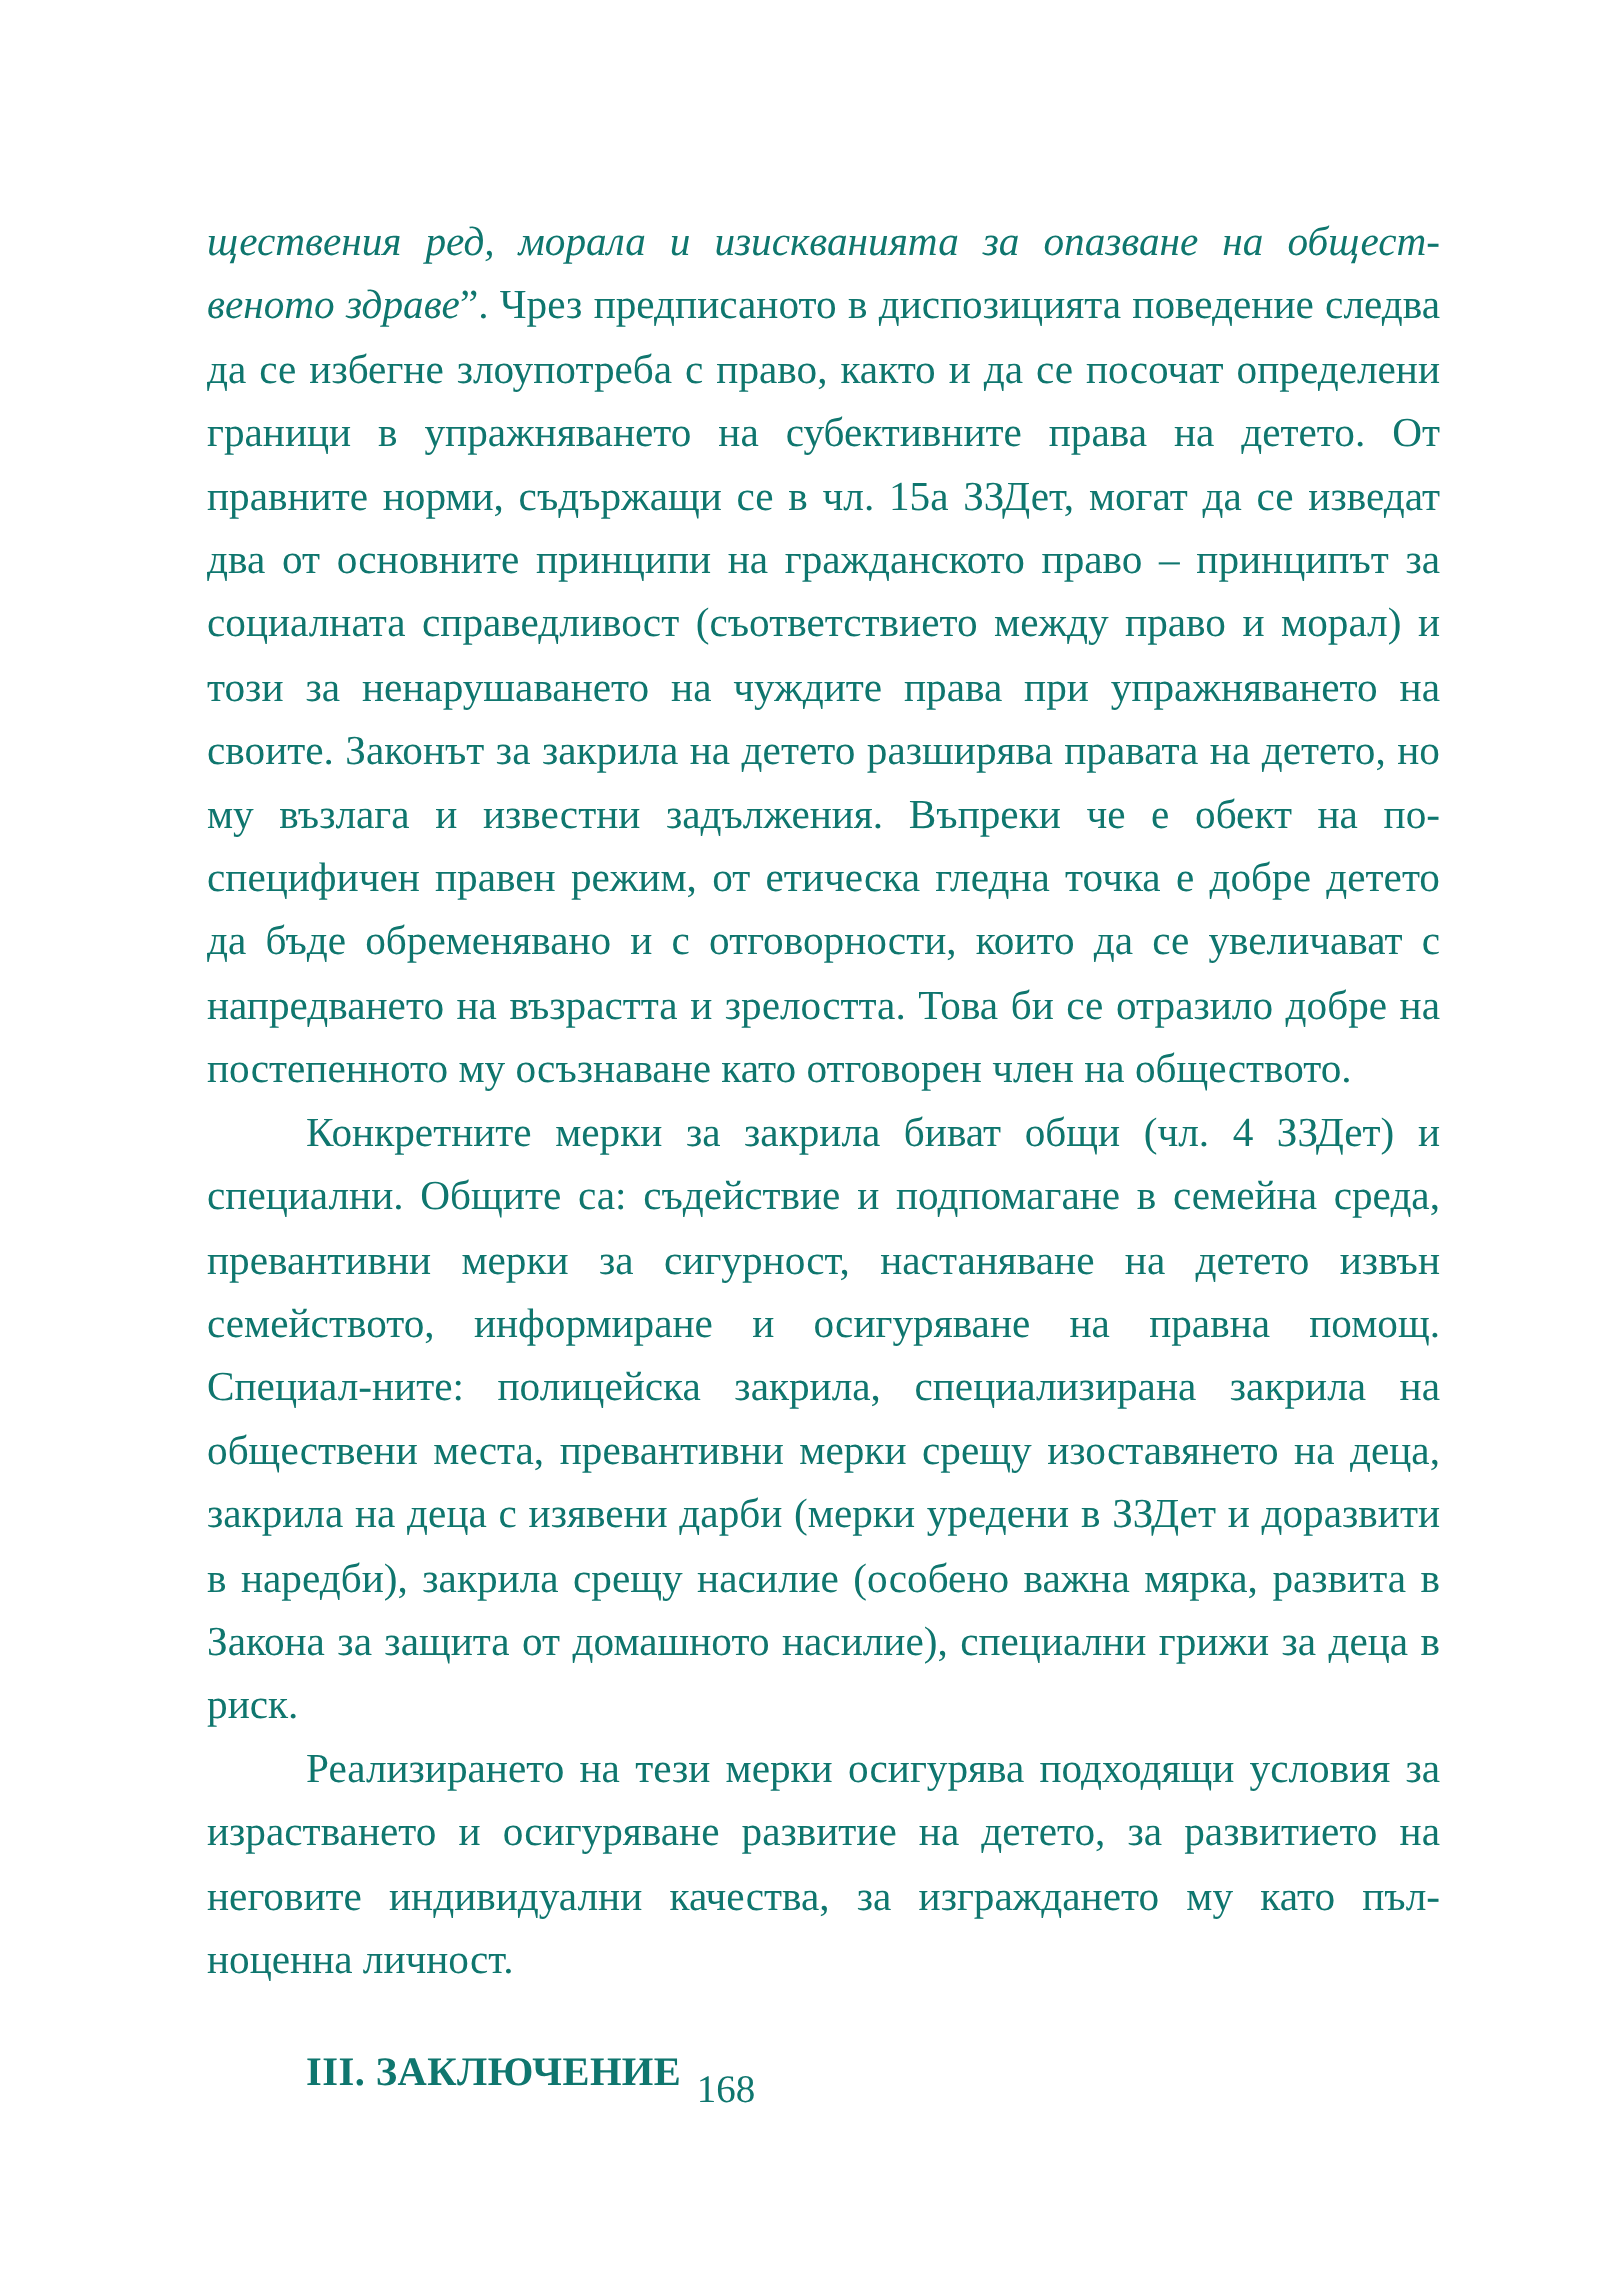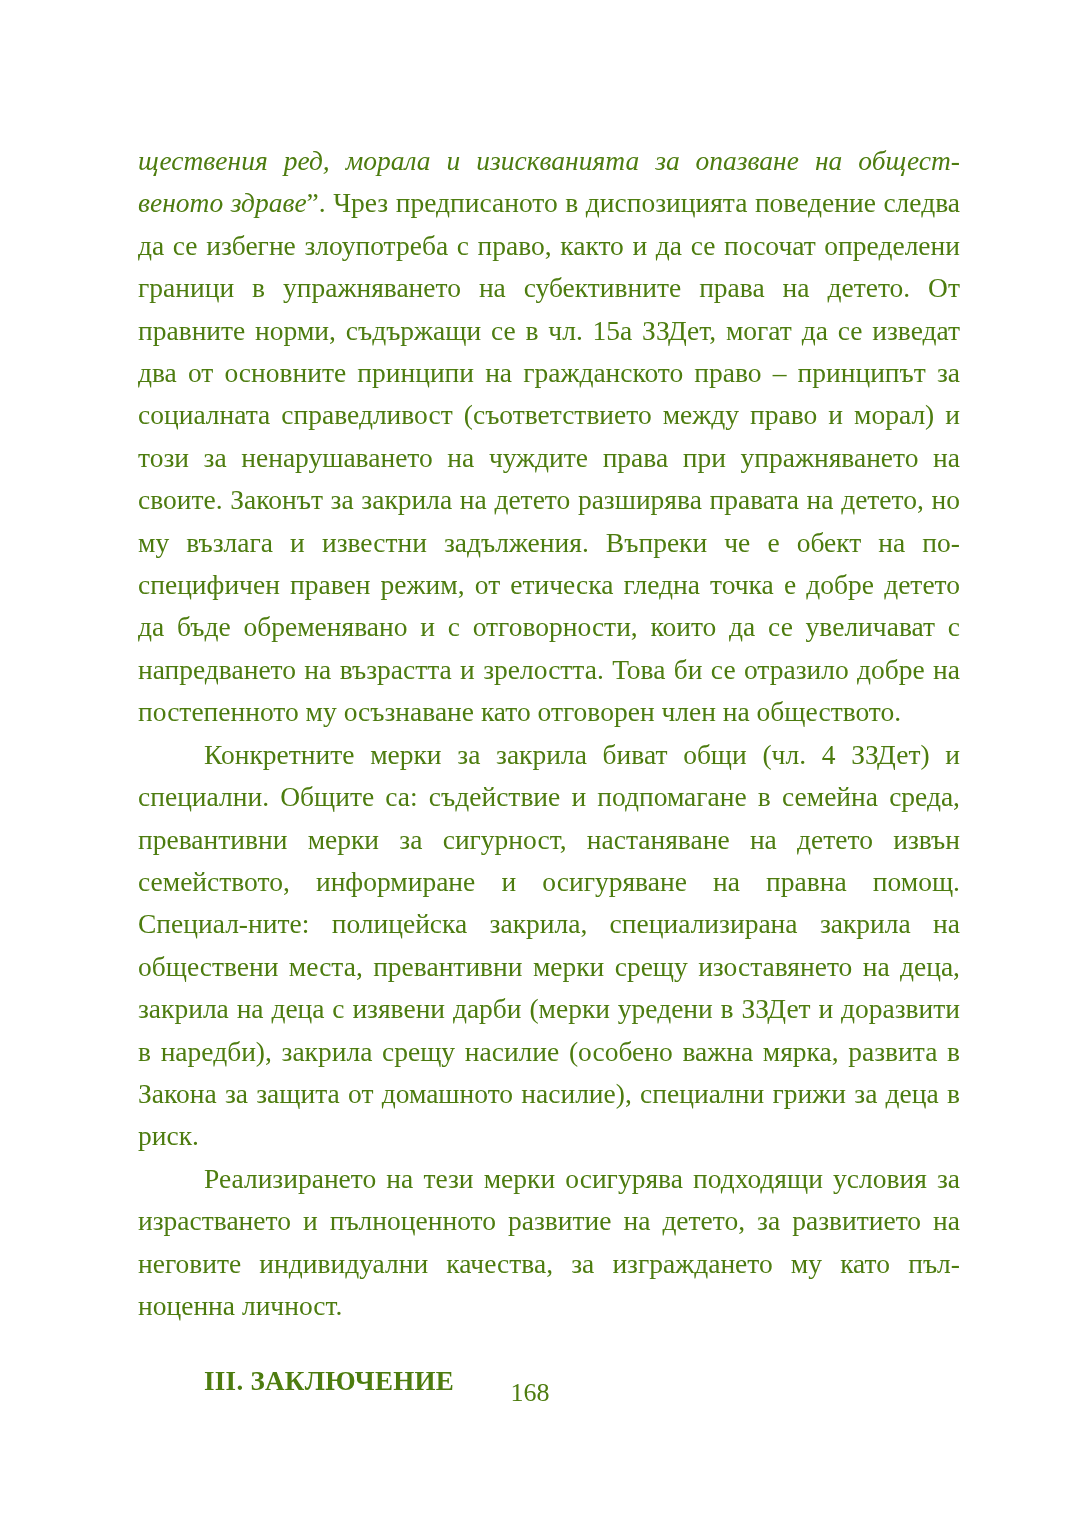--- a/index.html
+++ b/index.html
@@ -7,21 +7,21 @@
     padding: 0;
     background: #ffffff;
   }
   .page {
     position: relative;
     width: 1080px;
     height: 1530px;
     background: #ffffff;
     box-sizing: border-box;
     font-family: "Liberation Serif", "DejaVu Serif", serif;
-    color: #4d7c0f;
+    color: #0f766e;
     overflow: hidden;
   }
   .content {
     position: absolute;
     left: 138px;
     top: 140px;
     width: 822px;
   }
   .para {
     font-size: 27.5px;
@@ -48,34 +48,33 @@
     letter-spacing: 0.3px;
   }
   .folio {
     position: absolute;
     left: 0;
     top: 1378px;
     width: 968px;
     text-align: center;
     font-size: 26px;
     font-family: "Liberation Serif", "DejaVu Serif", serif;
-    margin-left: 46px;
   }
 </style>
 </head>
 <body>
 
 <div class="page">
   <div class="content">
 
     <p class="para"><span class="italic">ществения ред, морала и изискванията за опазване на общест-веното здраве</span><span>”. Чрез предписаното в диспозицията поведение следва да се избегне злоупотреба с право, както и да се посочат определени граници в упражняването на субективните права на детето. От правните норми, съдържащи се в чл. 15а ЗЗДет, могат да се изведат два от основните принципи на гражданското право – принципът за социалната справедливост (съответствието между право и морал) и този за ненарушаването на чуждите права при упражняването на своите. Законът за закрила на детето разширява правата на детето, но му възлага и известни задължения. Въпреки че е обект на по-специфичен правен режим, от етическа гледна точка е добре детето да бъде обременявано и с отговорности, които да се увеличават с напредването на възрастта и зрелостта. Това би се отразило добре на постепенното му осъзнаване като отговорен член на  обществото.</span></p>
 
 
     <p class="para indent">Конкретните мерки за закрила биват общи (чл. 4 ЗЗДет) и специални. Общите са: съдействие и подпомагане в семейна среда, превантивни мерки за сигурност, настаняване на детето извън семейството, информиране и осигуряване на правна помощ. Специал-ните: полицейска закрила, специализирана закрила на обществени места, превантивни мерки срещу изоставянето на деца, закрила на деца  с изявени дарби (мерки уредени в ЗЗДет и доразвити в наредби), закрила срещу насилие (особено важна мярка, развита в Закона за защита от домашното насилие), специални грижи за деца в риск.</p>
 
-    <p class="para indent">Реализирането на тези мерки осигурява подходящи условия за израстването и пълноценното развитие на детето, за развитието на неговите индивидуални качества, за изграждането му като пъл-ноценна личност.</p>
+    <p class="para indent">Реализирането на тези мерки осигурява подходящи условия за израстването и осигуряване развитие на детето, за развитието на неговите индивидуални качества, за изграждането му като пъл-ноценна личност.</p>
 
     <h2 class="heading">III. ЗАКЛЮЧЕНИЕ</h2>
 
   </div>
 
   <div class="folio">168</div>
 </div>
 
 </body></html>

